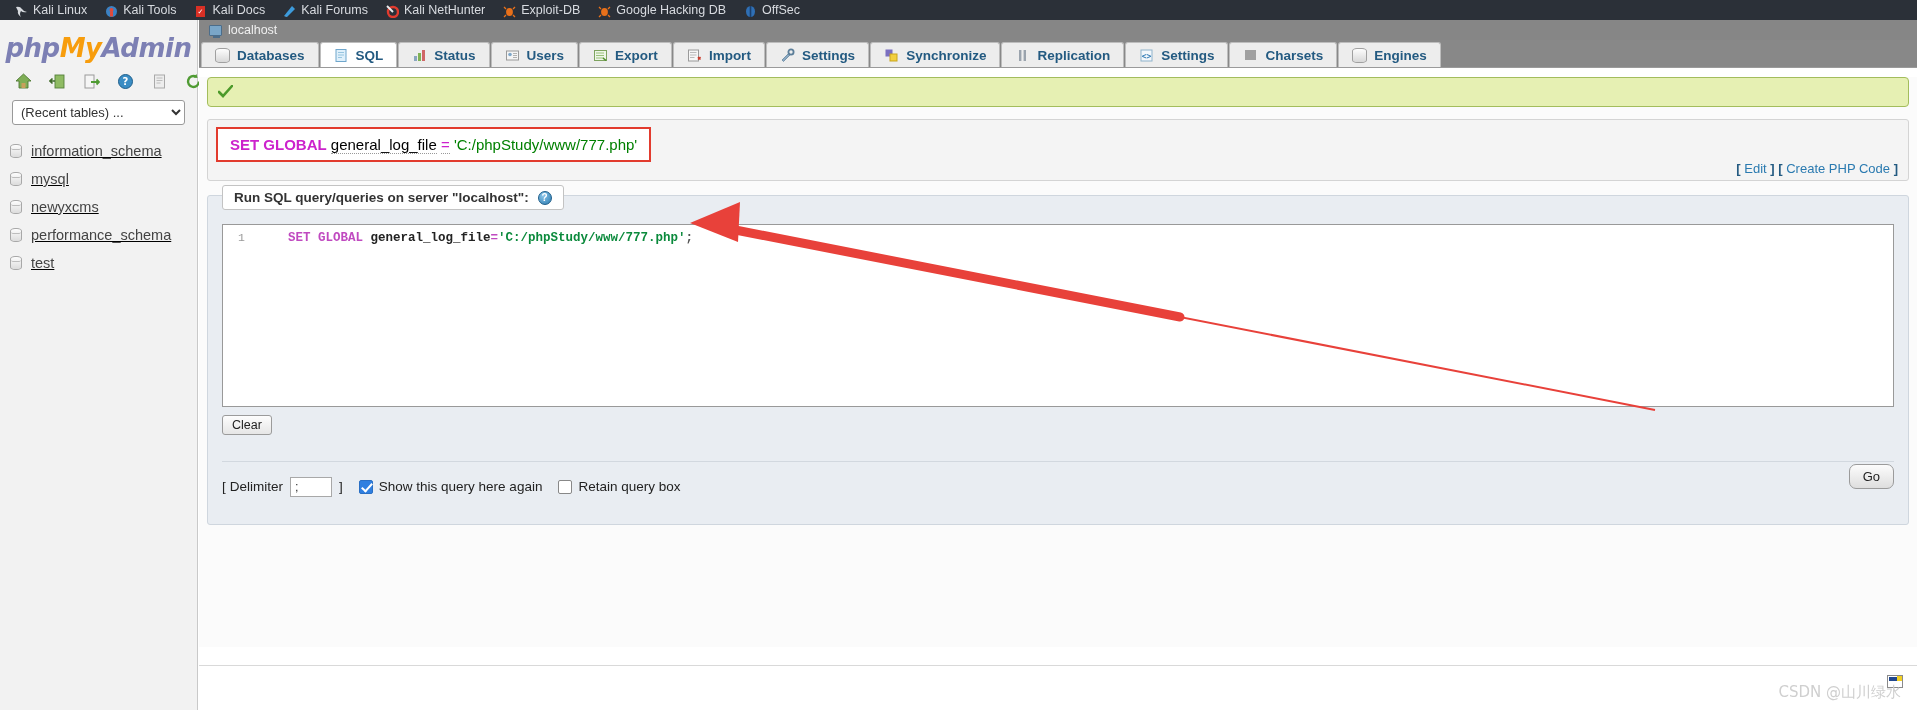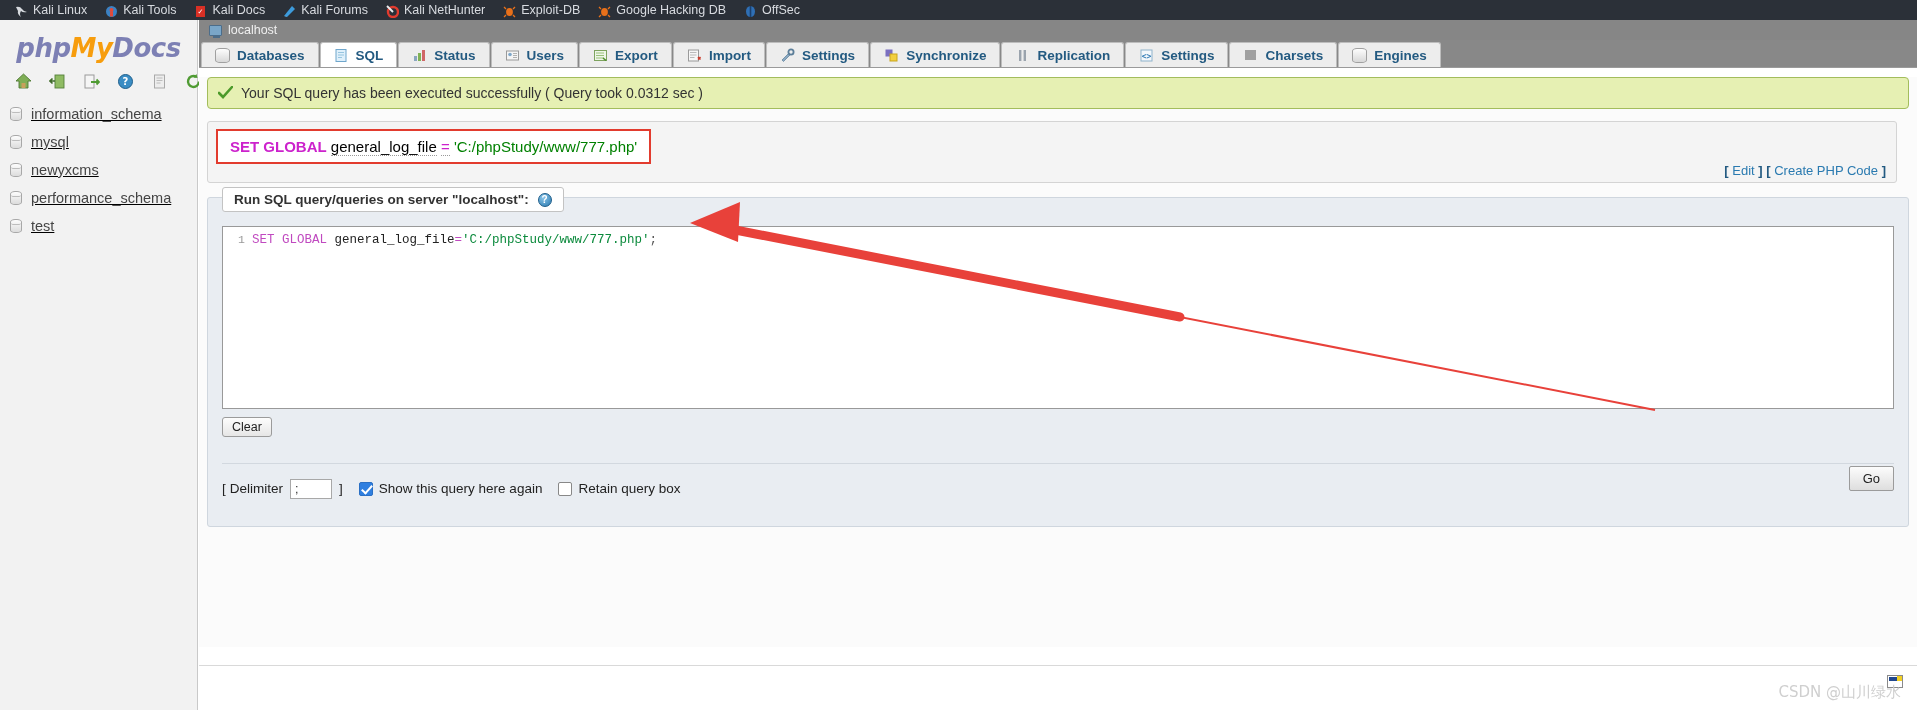--- a/index.html
+++ b/index.html
@@ -190,21 +190,21 @@
     display: flex;
     align-items: center;
     gap: 8px;
     font-size: 14px;
     color: #333;
   }
   .check-ico { width: 15px; height: 14px; position: relative; flex: 0 0 15px; }
 
   
   #sql-echo-wrap {
-    margin: 12px 20px 0 8px;
+    margin: 12px 8px 0 8px;
     background: #f4f4f4;
     border: 1px solid #d4d4d4;
     border-radius: 3px;
     padding: 0;
     position: relative;
     min-height: 62px;
   }
   #sql-echo {
     display: inline-block;
     margin: 7px 0 0 8px;
@@ -282,21 +282,21 @@
   }
   #gutter {
     width: 22px;
     text-align: right;
     padding-right: 7px;
     color: #999;
     font-size: 11.5px;
     user-select: none;
     flex: 0 0 29px;
   }
-  #code { white-space: pre; font-weight: normal; }
+  #code { white-space: pre; font-weight: bold; margin-left: 36px; }
   #code .ckw { color: #c04ac0; }
   #code .cid { color: #222; }
   #code .cop { color: #c04ac0; }
   #code .cstr { color: #0b8a3c; }
   #code .cpunc { color: #555; }
 
   #clear-btn {
     margin: 8px 12px 0 14px;
     font-family: "Liberation Sans", sans-serif;
     font-size: 12.5px;
@@ -347,21 +347,21 @@
     transform: rotate(42deg);
   }
   #go-btn {
     position: absolute;
     right: 0; top: 2px;
     font-family: "Liberation Sans", sans-serif;
     font-size: 13px;
     padding: 4px 13px;
     background: linear-gradient(#fcfcfc, #dedede);
     border: 1px solid #9b9b9b;
-    border-radius: 2px;
+    border-radius: 7px;
     color: #222;
     cursor: pointer;
   }
 
   
   #bottom-strip {
     position: absolute;
     left: 0; right: 0;
     top: 588px;
     height: 42px;
@@ -486,21 +486,21 @@
         </svg>
     </span>
     <span>OffSec</span>
   </div>
 </div>
 
 <div id="pma-page">
 
   <div id="sidebar">
     <div id="pma-logo">
-      <span class="php">php</span><span class="mya">My</span><span class="dmin">Docs</span>
+      <span class="php">php</span><span class="mya">My</span><span class="dmin">Admin</span>
     </div>
 
     <div id="sidebar-icons">
       <span class="sb-ico">
         <svg width="17" height="17" viewBox="0 0 17 17">
             <path d="M8.5 1 L16 8 H13 V15 H4 V8 H1 Z" fill="#7fae55" stroke="#4f7b34" stroke-width="0.9"></path>
             <rect x="6.5" y="10" width="4" height="5" fill="#c8a05c"></rect>
           </svg>
       </span>
       <span class="sb-ico">
@@ -528,20 +528,25 @@
           </svg>
       </span>
       <span class="sb-ico">
         <svg width="17" height="17" viewBox="0 0 17 17">
             <path d="M14 8.5 A5.5 5.5 0 1 1 11 3.6" stroke="#4f9b33" stroke-width="2.4" fill="none"></path>
             <path d="M11.5 1 L12.5 5 L8.5 4.4 Z" fill="#4f9b33"></path>
           </svg>
       </span>
     </div>
 
+    <div id="recent-select-wrap">
+      <select id="recent-select">
+        <option>(Recent tables) ...</option>
+      </select>
+    </div>
 
     <ul id="db-list">
       <li>
         <span class="db-ico"></span>
         <span>information_schema</span>
       </li>
       <li>
         <span class="db-ico"></span>
         <span>mysql</span>
       </li>
@@ -672,21 +677,20 @@
     </div>
 
     <div id="content-area">
 
       <div id="success-box">
         <span class="check-ico">
           <svg width="15" height="14" viewBox="0 0 15 14">
               <path d="M1 7 L5 11 L14 1" stroke="#4c9a2a" stroke-width="2.6" fill="none" stroke-linecap="round"></path>
             </svg>
         </span>
-        <span>Your SQL query has been executed successfully ( Query took 0.0312 sec )</span>
       </div>
 
       <div id="sql-echo-wrap">
         <div id="sql-echo"><span class="kw">SET GLOBAL</span> <span class="ident">general_log_file</span> <span class="op">=</span> <span class="str">'C:/phpStudy/www/777.php'</span></div>
         <div id="echo-links">
           <span class="brk">[</span>
           <a>Edit</a>
           <span class="brk">]</span>
           <span class="brk">[</span>
           <a>Create PHP Code</a>

